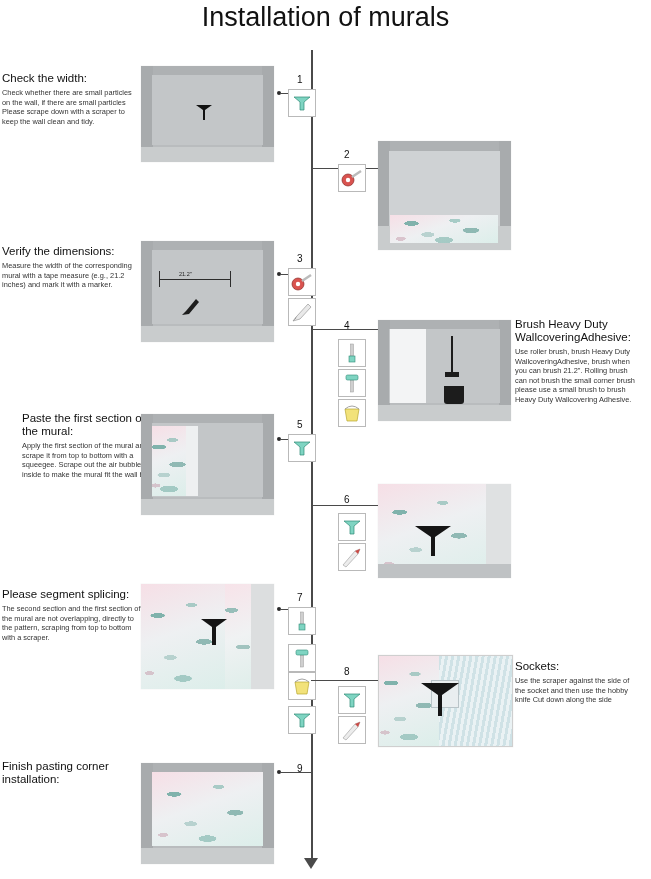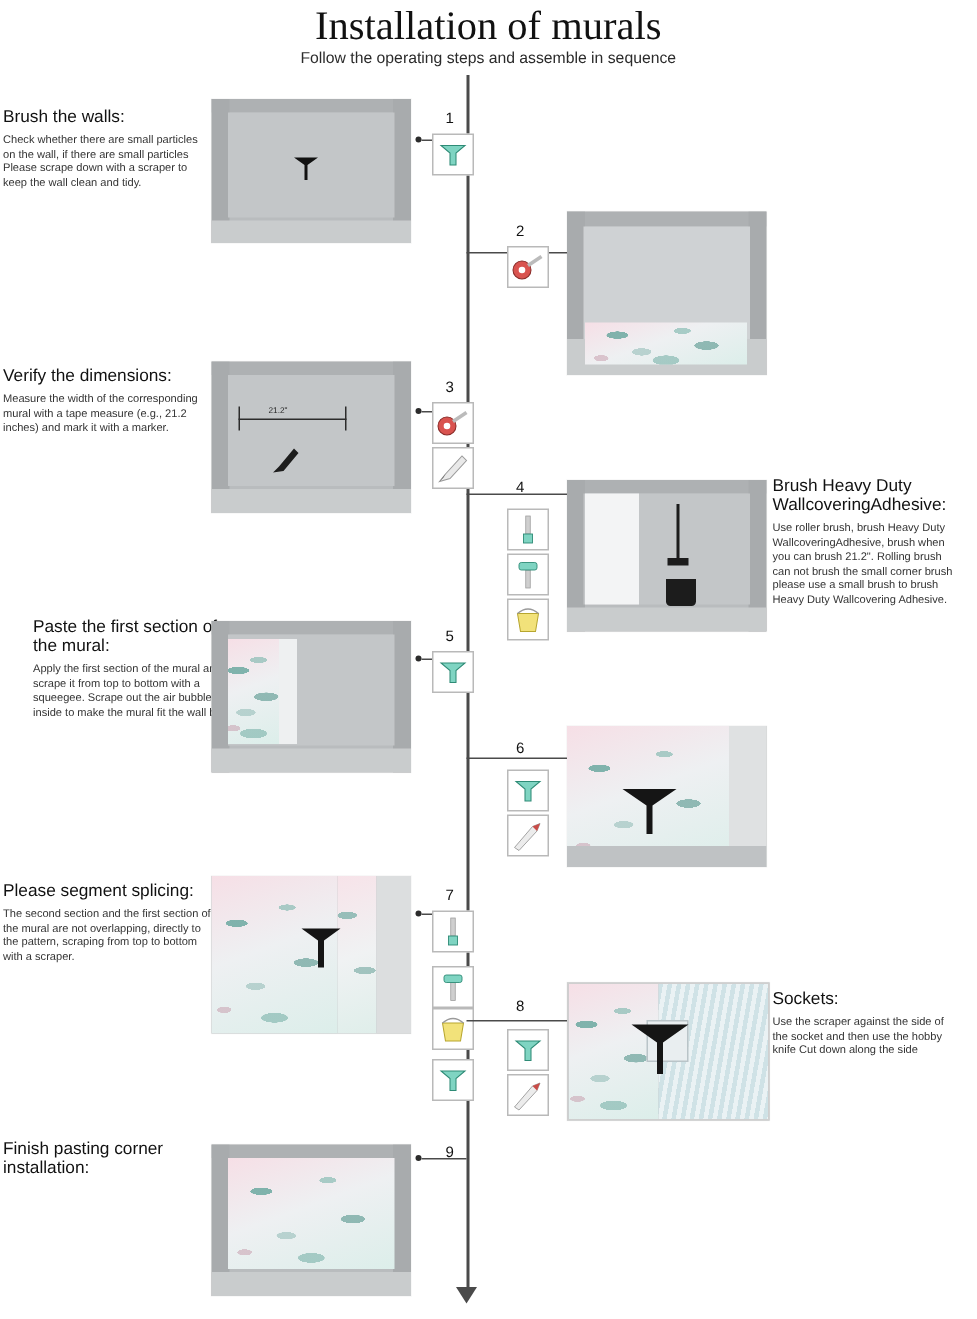--- a/index.html
+++ b/index.html
@@ -14,21 +14,20 @@
   .wrap{position:relative;width:651px;height:879px;}
 
   
   .title{
     position:absolute;top:2px;left:0;width:651px;
     text-align:center;
     font-size:27px;
     font-weight:400;
     letter-spacing:0px;
     color:#111;
-    font-family:Liberation Serif, serif;
   }
   .subtitle{
     position:absolute;top:33px;left:0;width:651px;
     text-align:center;
     font-size:10.5px;
     color:#2b2b2b;
   }
 
   
   .spine{
@@ -138,27 +137,26 @@
   
   .w-left{width:140px;}
   .w-right{width:126px;}
 </style>
 </head>
 <body>
 
 <div class="wrap">
 
   <div class="title">Installation of murals</div>
-  <div class="subtitle">Follow the operating steps and assemble in sequence</div>
 
   <div class="spine"></div>
   <div class="spine-arrow"></div>
 
   <div class="txt w-left" style="left:2px;top:72px;">
-    <h3>Brush the walls:</h3>
+    <h3>Check the width:</h3>
     <p>Check whether there are small particles on the wall, if there are small particles Please scrape down with a scraper to keep the wall clean and tidy.</p>
   </div>
   <div class="photo" style="left:141px;top:66px;width:133px;height:96px;">
     <div class="room-top"></div>
       <div class="room-left"></div>
       <div class="room-right"></div>
     <div class="room-wall"></div>
       <div class="room-floor"></div>
     <svg style="position:absolute;left:52px;top:35px;" width="22" height="22" viewBox="0 0 22 22">
       <path d="M3 4 L19 4 L12 9 L12 19 L10 19 L10 9 Z" fill="#111"></path>

